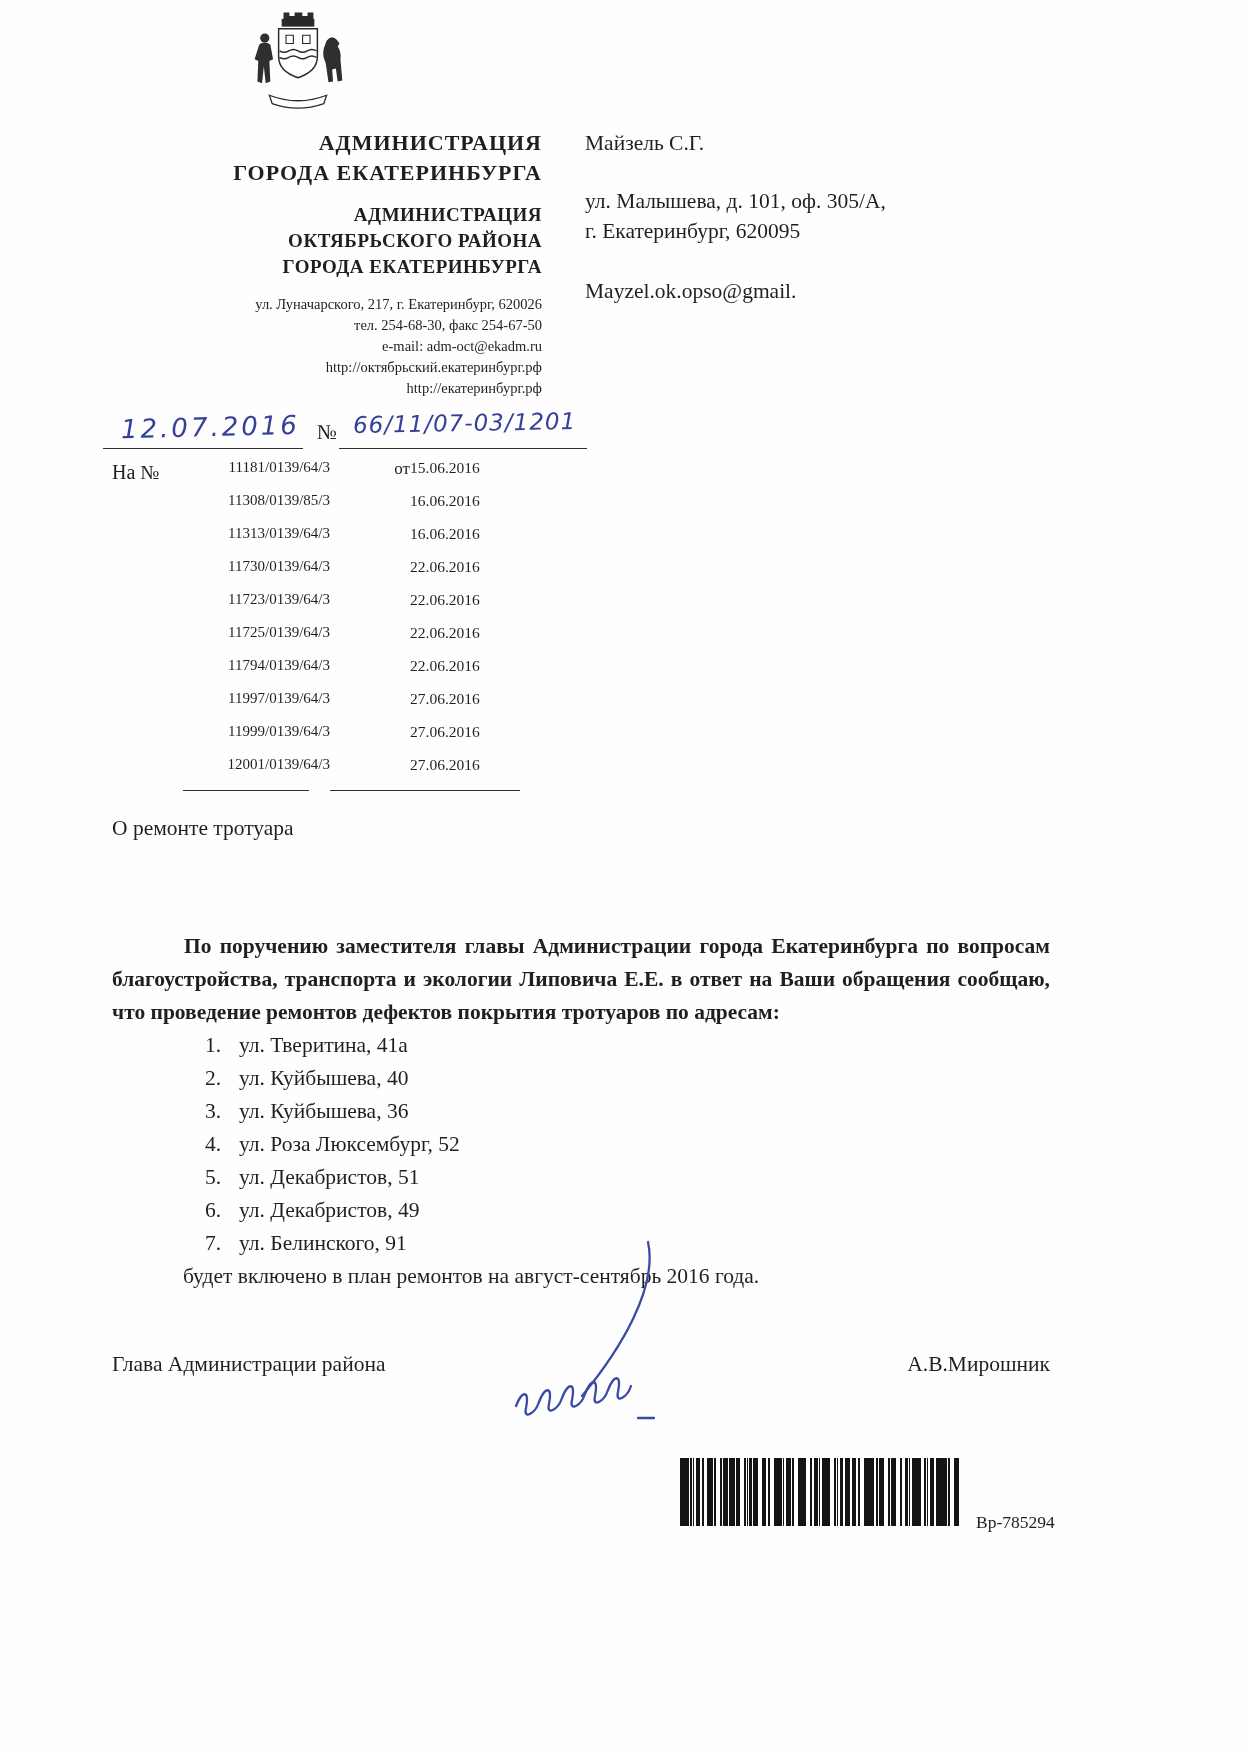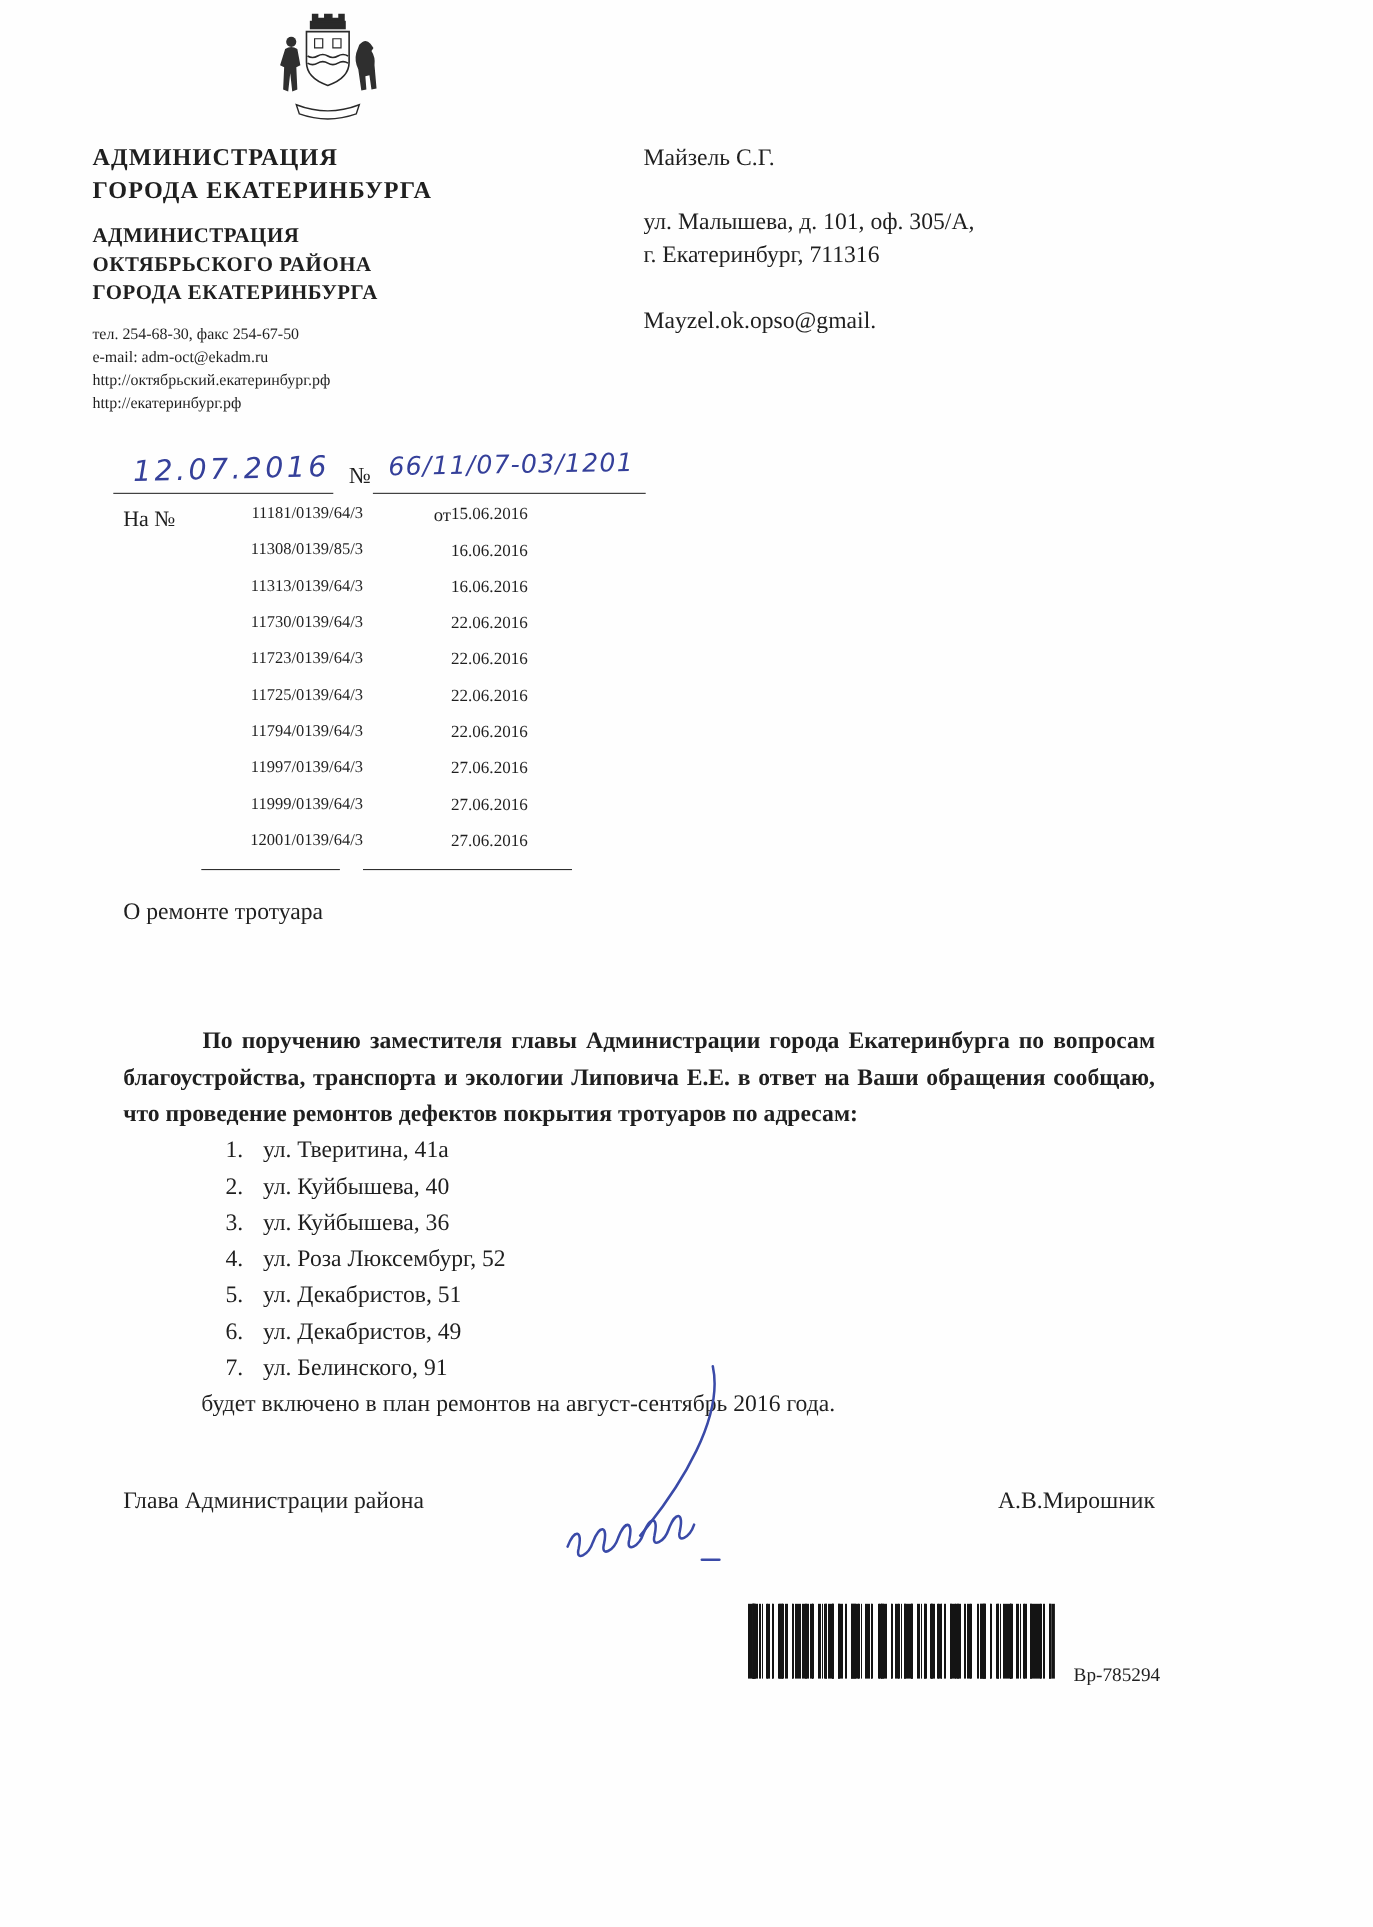--- a/index.html
+++ b/index.html
@@ -8,21 +8,21 @@
     width:1248px;height:1752px;
     margin:0 auto;
     background:#fefefe;
     font-family:"Liberation Serif", serif;
     color:#1f1f1f;
     overflow:hidden;
   }
   
   .emblem{position:absolute;left:238px;top:6px;width:120px;height:112px;}
   
-  .org-header{position:absolute;left:84px;top:128px;width:436px;text-align:left;}
+  .org-header{position:absolute;left:106px;top:128px;width:436px;text-align:right;}
   .org-main{font-weight:bold;font-size:22px;line-height:30px;letter-spacing:1px;}
   .org-sub{font-weight:bold;font-size:19px;line-height:26px;margin-top:14px;letter-spacing:.5px;}
   .org-contacts{margin-top:14px;font-size:14.5px;line-height:21px;}
   
   .recipient{position:absolute;left:585px;top:128px;width:440px;font-size:21.5px;line-height:30px;}
   .recipient .rec-name{margin-bottom:28px;}
   .recipient .rec-email{margin-top:30px;}
   
   .hand{font-family:"DejaVu Sans", sans-serif;font-style:italic;color:#35409a;}
   .date-line{position:absolute;left:103px;top:412px;width:940px;height:42px;}
@@ -90,31 +90,32 @@
     <div class="org-main">
       <div>АДМИНИСТРАЦИЯ</div>
       <div>ГОРОДА  ЕКАТЕРИНБУРГА</div>
     </div>
     <div class="org-sub">
       <div>АДМИНИСТРАЦИЯ</div>
       <div>ОКТЯБРЬСКОГО РАЙОНА</div>
       <div>ГОРОДА  ЕКАТЕРИНБУРГА</div>
     </div>
     <div class="org-contacts">
+      <div>ул. Луначарского, 217, г. Екатеринбург, 620026</div>
       <div>тел. 254-68-30, факс 254-67-50</div>
       <div>e-mail: adm-oct@ekadm.ru</div>
       <div>http://октябрьский.екатеринбург.рф</div>
       <div>http://екатеринбург.рф</div>
     </div>
   </div>
 
   <div class="recipient">
     <div class="rec-name">Майзель С.Г.</div>
     <div>ул. Малышева, д. 101, оф. 305/А,</div>
-    <div>г. Екатеринбург, 711316</div>
+    <div>г. Екатеринбург, 620095</div>
     <div class="rec-email">Mayzel.ok.opso@gmail.</div>
   </div>
 
   <div class="date-line">
     <span class="hand hand-date">12.07.2016</span>
     <span class="date-underline"></span>
     <span class="num-label">№</span>
     <span class="hand hand-number">66/11/07-03/1201</span>
     <span class="num-underline"></span>
   </div>

